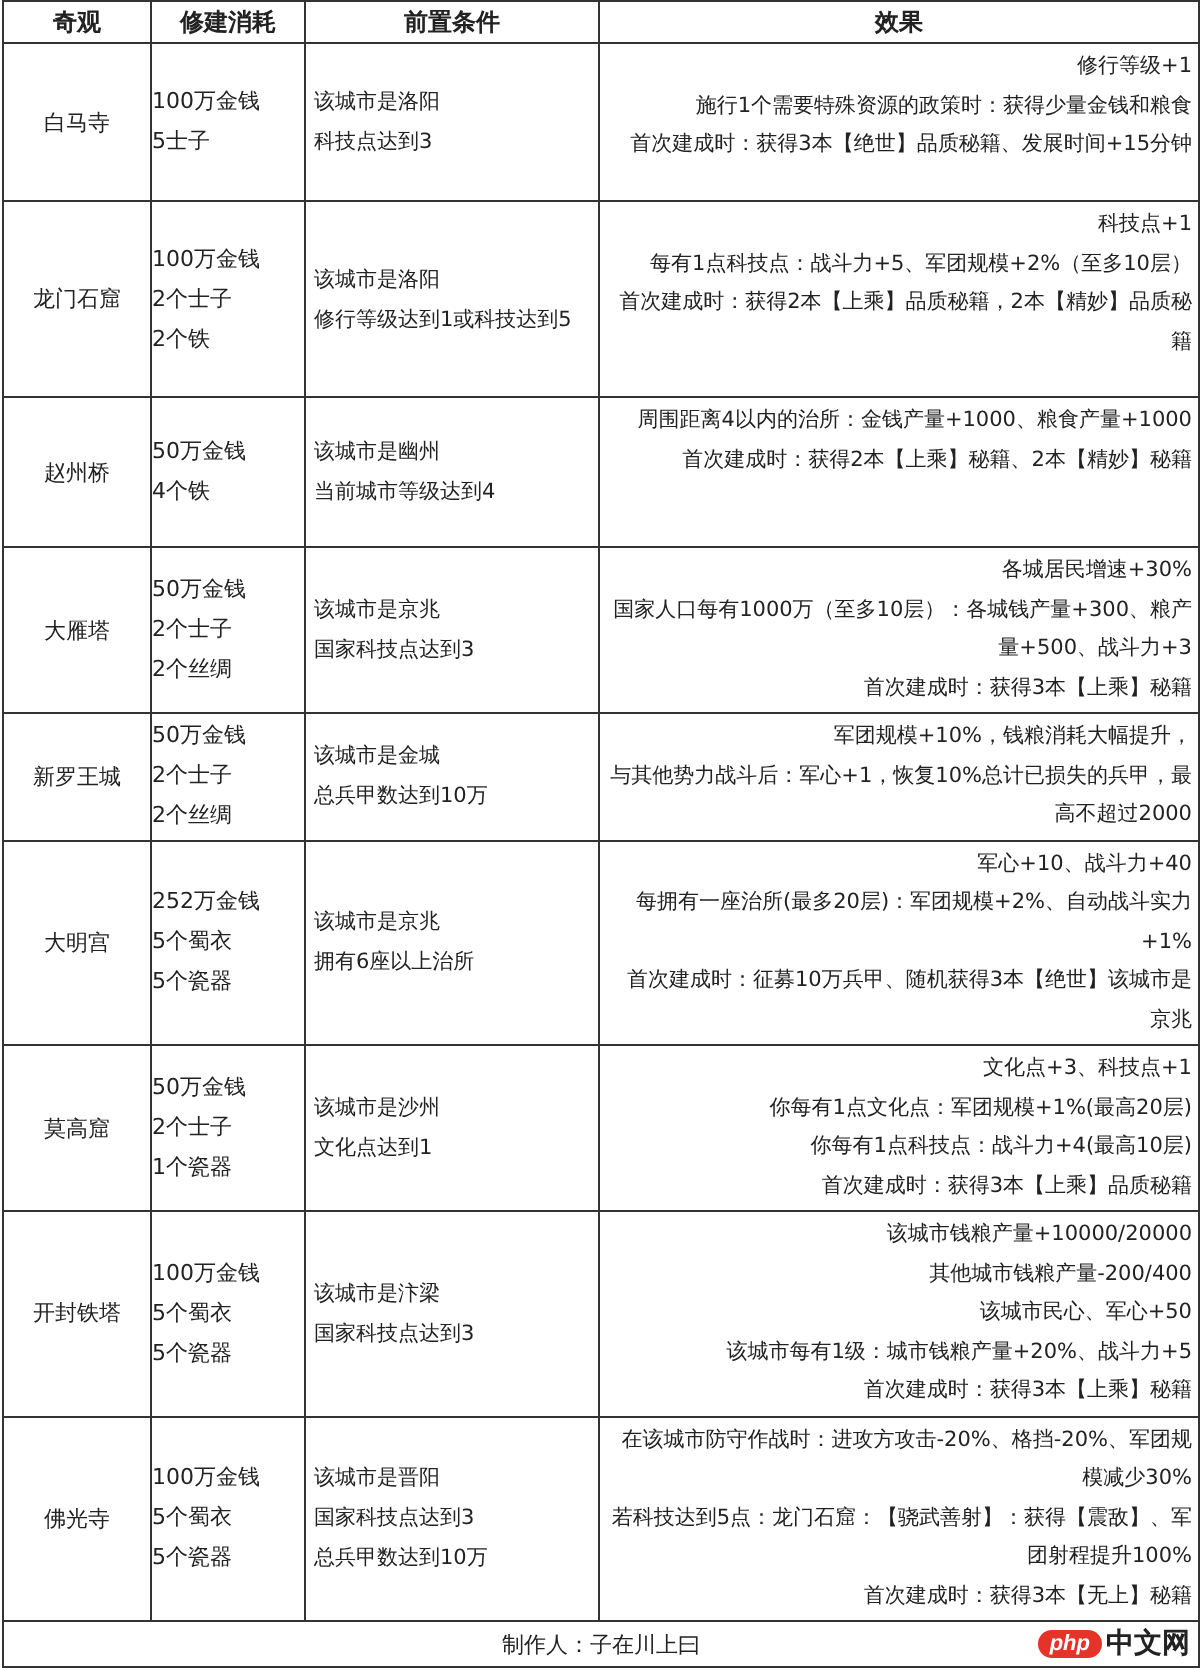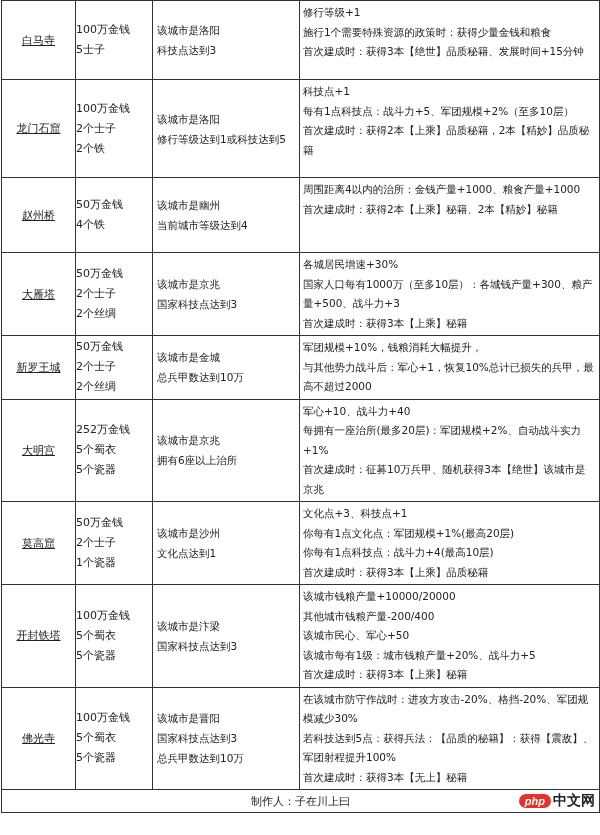--- a/index.html
+++ b/index.html
@@ -2,42 +2,48 @@
 <html><head>
 <meta charset="utf-8">
 <style>
   html, body { margin: 0; padding: 0; background: #ffffff; }
   body { width: 600px; height: 835px; overflow: hidden; position: relative;
          font-family: "DejaVu Sans", "Liberation Sans", sans-serif; color: #222; }
   table.wonders { border-collapse: collapse; width: 598px; margin-left: 1px; table-layout: fixed; font-size: 10.5px; }
   table.wonders td, table.wonders th { border: 1px solid #333; padding: 0; }
   .title-cell { height: 28px; font-size: 17px; font-weight: bold; text-align: center; letter-spacing: 1px; }
   .head-cell { height: 20px; font-size: 12px; font-weight: bold; text-align: center; }
-  .name-cell { text-align: center; vertical-align: middle; font-size: 11px; text-decoration: underline; }
+  .name-cell { text-align: center; vertical-align: middle; font-size: 11px; }
   .cost-cell { text-align: left; vertical-align: middle; font-size: 11px; line-height: 20px; }
   .cond-cell { text-align: left; vertical-align: middle; padding-left: 4px !important; font-size: 10.5px; line-height: 20px; margin-left: 12px; }
-  .effect-cell { text-align: left; vertical-align: top; padding: 2px 3px !important; font-size: 10.5px; line-height: 19.5px; }
+  .effect-cell { text-align: right; vertical-align: top; padding: 2px 3px !important; font-size: 10.5px; line-height: 19.5px; }
   .line { display: block; white-space: normal; }
   .footer-cell { height: 22px; text-align: center; font-size: 11px; position: relative; }
   .watermark { position: absolute; right: 4px; bottom: 2px; display: flex; align-items: center; gap: 2px; }
   .wm-php { background: #e6332a; color: #fff; font-style: italic; font-weight: bold; font-size: 11px;
             border-radius: 9px; padding: 1px 6px; font-family: "Liberation Sans", sans-serif; }
   .wm-cn { color: #222; font-weight: bold; font-size: 14px; }
 </style>
 </head>
 <body>
 
 <table class="wonders">
   <colgroup>
     <col style="width:74px">
     <col style="width:77px">
     <col style="width:147px">
     <col style="width:300px">
   </colgroup>
   <tbody>
+  <tr>
+    <th class="head-cell">奇观</th>
+    <th class="head-cell">修建消耗</th>
+    <th class="head-cell">前置条件</th>
+    <th class="head-cell">效果</th>
+  </tr>
   </tbody>
     <tbody id="rows">
       <tr style="height: 79px;">
         <td class="name-cell">白马寺</td>
         <td class="cost-cell">
           <span class="line">100万金钱</span>
           <span class="line">5士子</span>
         </td>
         <td class="cond-cell">
           <span class="line">该城市是洛阳</span>
@@ -175,21 +181,21 @@
           <span class="line">5个蜀衣</span>
           <span class="line">5个瓷器</span>
         </td>
         <td class="cond-cell">
           <span class="line">该城市是晋阳</span>
           <span class="line">国家科技点达到3</span>
           <span class="line">总兵甲数达到10万</span>
         </td>
         <td class="effect-cell">
           <span class="line">在该城市防守作战时：进攻方攻击-20%、格挡-20%、军团规模减少30%</span>
-          <span class="line">若科技达到5点：获得兵法：【品质的秘籍】：获得【震敌】、军团射程提升100%</span>
+          <span class="line">若科技达到5点：龙门石窟：【骁武善射】：获得【震敌】、军团射程提升100%</span>
           <span class="line">首次建成时：获得3本【无上】秘籍</span>
         </td>
       </tr>
     </tbody>
   <tbody>
       <tr>
     <td colspan="4" class="footer-cell">
       <span>制作人：子在川上曰</span>
       <span class="watermark">
         <span class="wm-php">php</span>

